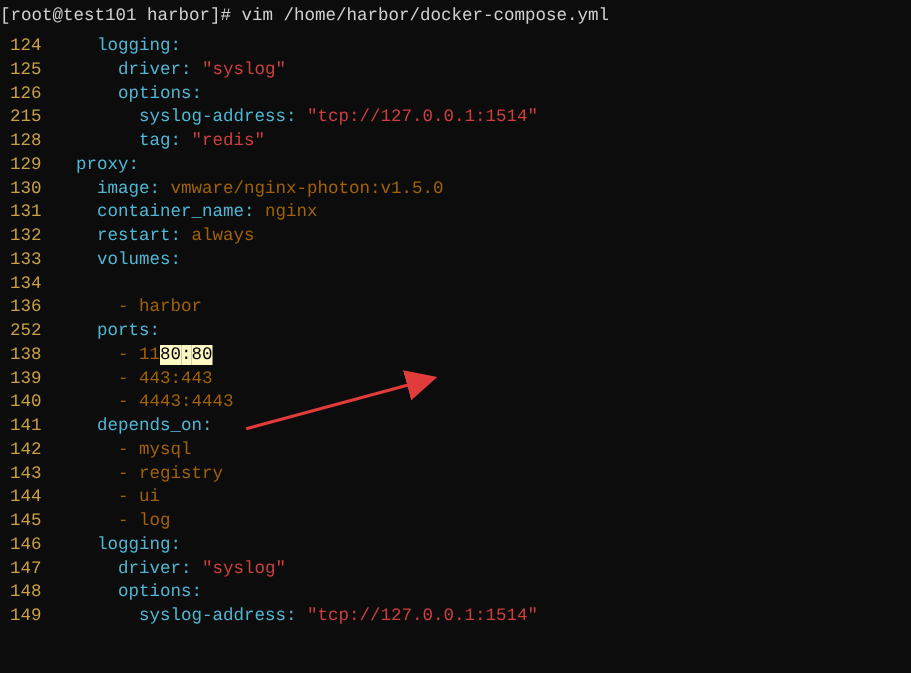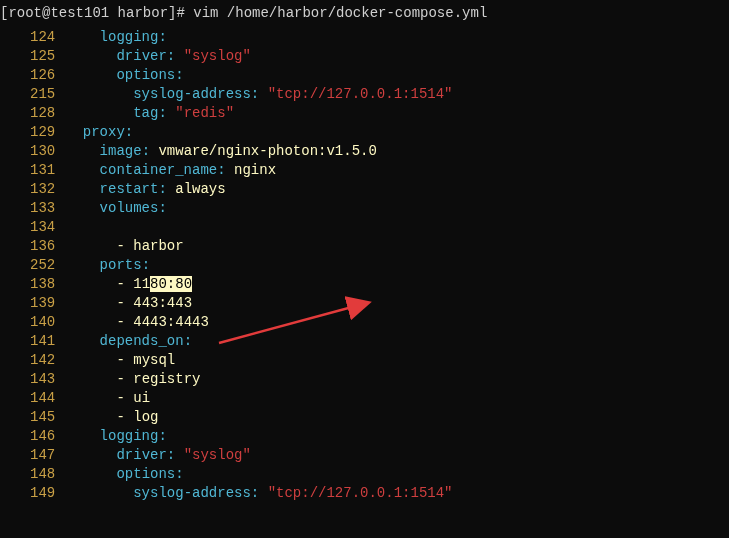--- a/index.html
+++ b/index.html
@@ -18,21 +18,20 @@
       position: relative;
     }
     .prompt-line {
       color: #d0d0d0;
       padding: 4px 0;
       white-space: pre;
     }
     .code-area {
       padding-left: 8px;
       position: relative;
-      margin-left: 22px;
     }
     .line {
       display: flex;
       white-space: pre;
       height: 19px;
     }
     .lineno {
       width: 36px;
       text-align: right;
       padding-right: 14px;
@@ -45,21 +44,21 @@
     .key {
       color: #50b7d4;
     }
     .colon {
       color: #50b7d4;
     }
     .string {
       color: #cf3f3f;
     }
     .plain {
-      color: #fef9c3;
+      color: #a16207;
     }
     .hl {
       background: #fef9c3;
       color: #000;
     }
     .arrow-svg {
       position: absolute;
       left: 185px;
       top: 268px;
       pointer-events: none;

